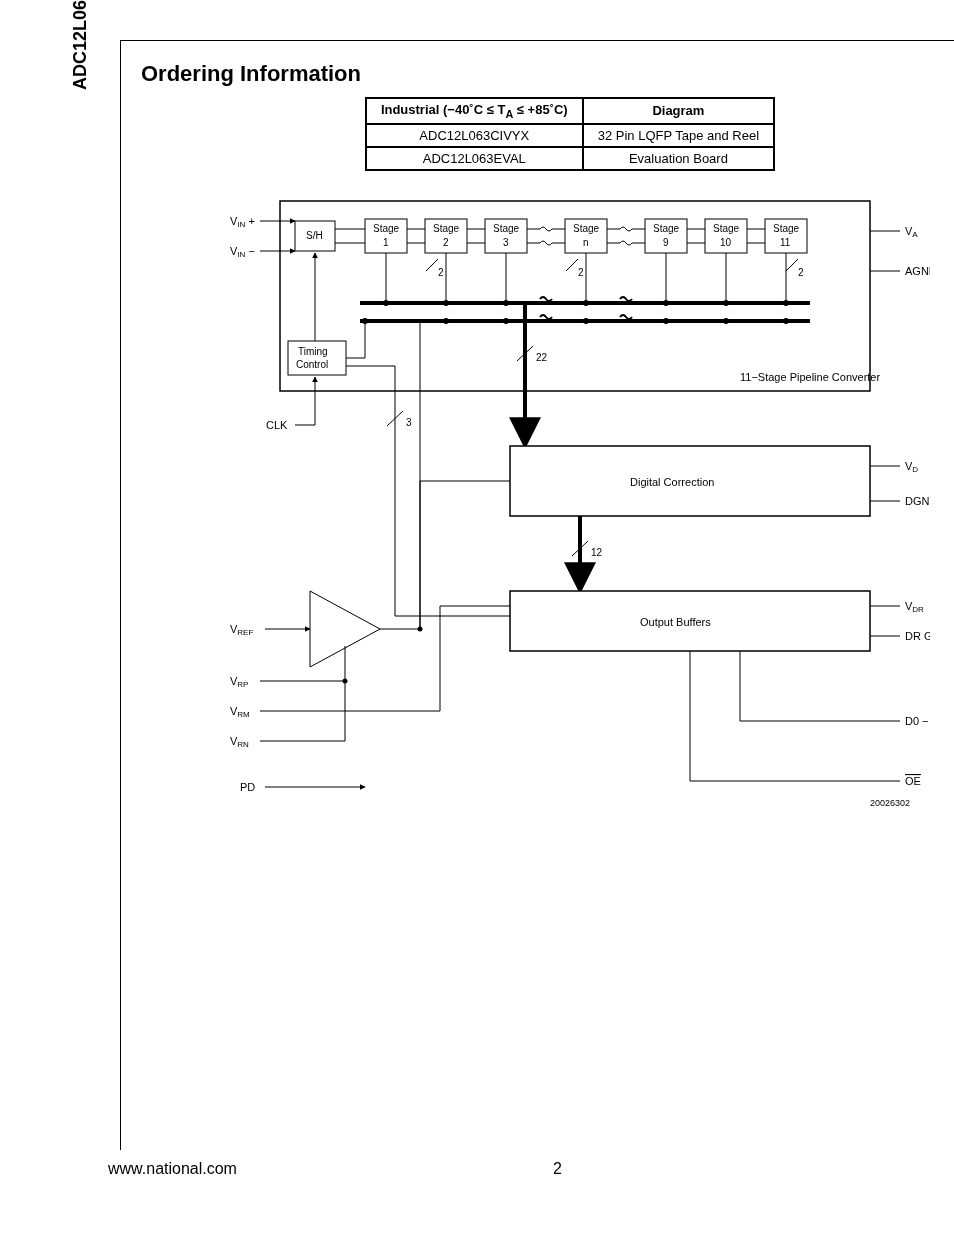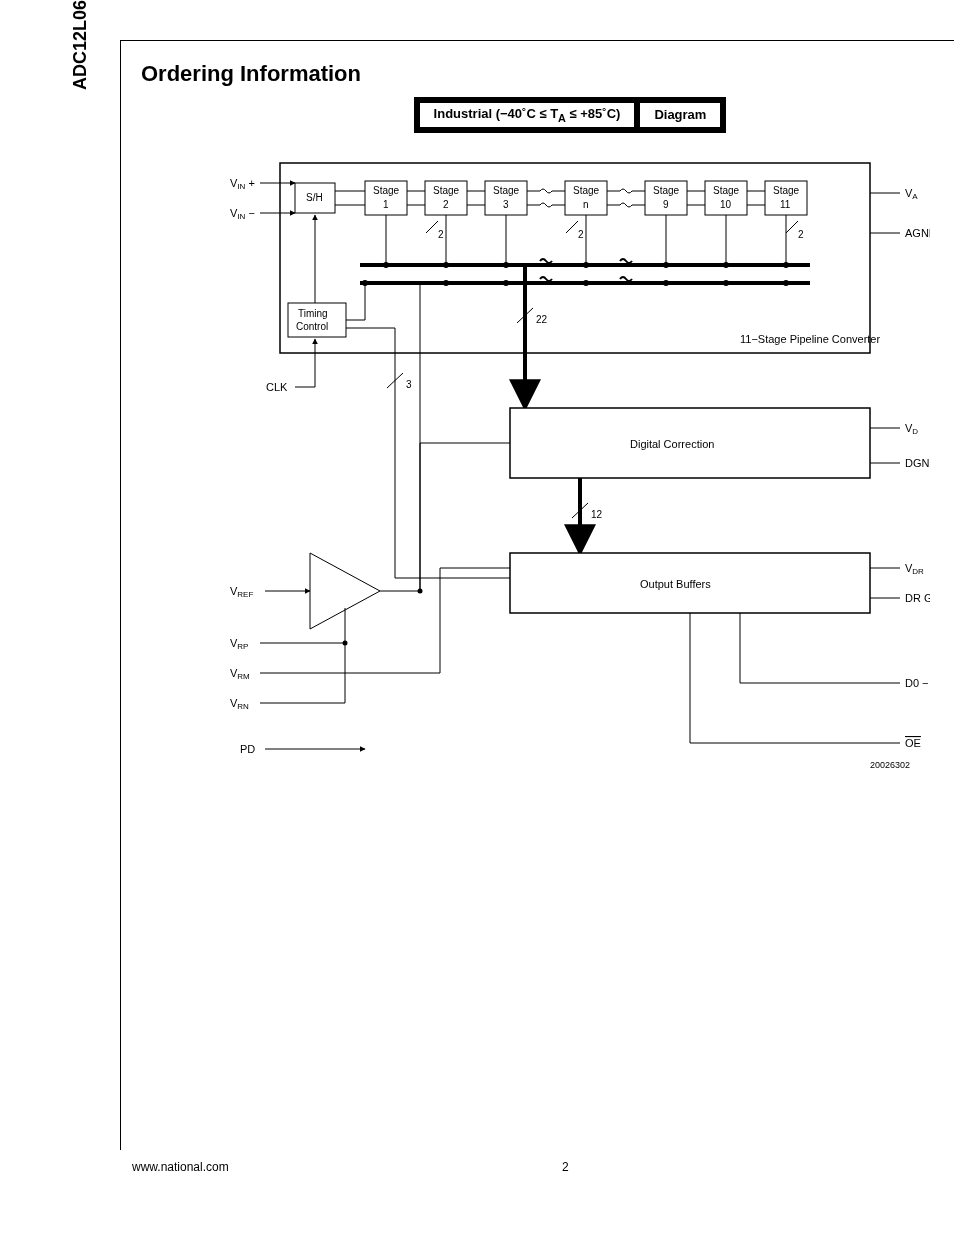--- a/index.html
+++ b/index.html
@@ -35,43 +35,43 @@
     font-size: 22px;
     font-weight: bold;
     margin: 0 0 10px 20px;
   }
   .ordering-table {
     border-collapse: collapse;
     margin: 0 auto 20px auto;
     font-size: 13px;
   }
   .ordering-table th, .ordering-table td {
-    border: 6px solid #000000;
+    border: 2px solid #000000;
     padding: 3px 14px;
     text-align: center;
   }
   .ordering-table th {
     font-weight: bold;
   }
   .diagram-container {
     position: relative;
     width: 720px;
     height: 630px;
     margin: 10px auto 0 auto;
   }
   .diagram-container svg {
     width: 100%;
     height: 100%;
   }
   .footer {
     position: absolute;
-    left: 132px;
+    left: 108px;
     top: 1160px;
     width: 770px;
-    font-size: 12px;
+    font-size: 16px;
   }
   .footer-url { float: left; }
   .footer-page { text-align: center; }
   text { font-family: Arial, Helvetica, sans-serif; }
   .blk-label { font-size: 11px; }
   .pin-label { font-size: 11px; }
   .stage-label { font-size: 10px; }
   .bus-label { font-size: 10px; }
 </style>
 </head>
@@ -84,20 +84,28 @@
   <h2 class="section-title">Ordering Information</h2>
 
   <table class="ordering-table">
     <thead>
       <tr>
         <th>Industrial (−40˚C ≤ T<sub>A</sub> ≤ +85˚C)</th>
         <th>Diagram</th>
       </tr>
     </thead>
     <tbody>
+      <tr>
+        <td>ADC12L063CIVYX</td>
+        <td>32 Pin LQFP Tape and Reel</td>
+      </tr>
+      <tr>
+        <td>ADC12L063EVAL</td>
+        <td>Evaluation Board</td>
+      </tr>
     </tbody>
   </table>
 
 
   <div class="diagram-container">
     <svg viewBox="0 0 720 630">
       <defs>
         <marker id="arrow" viewBox="0 0 10 10" refX="9" refY="5" markerWidth="6" markerHeight="6" orient="auto-start-reverse">
           <path d="M 0 0 L 10 5 L 0 10 z" fill="#000"></path>
         </marker>

